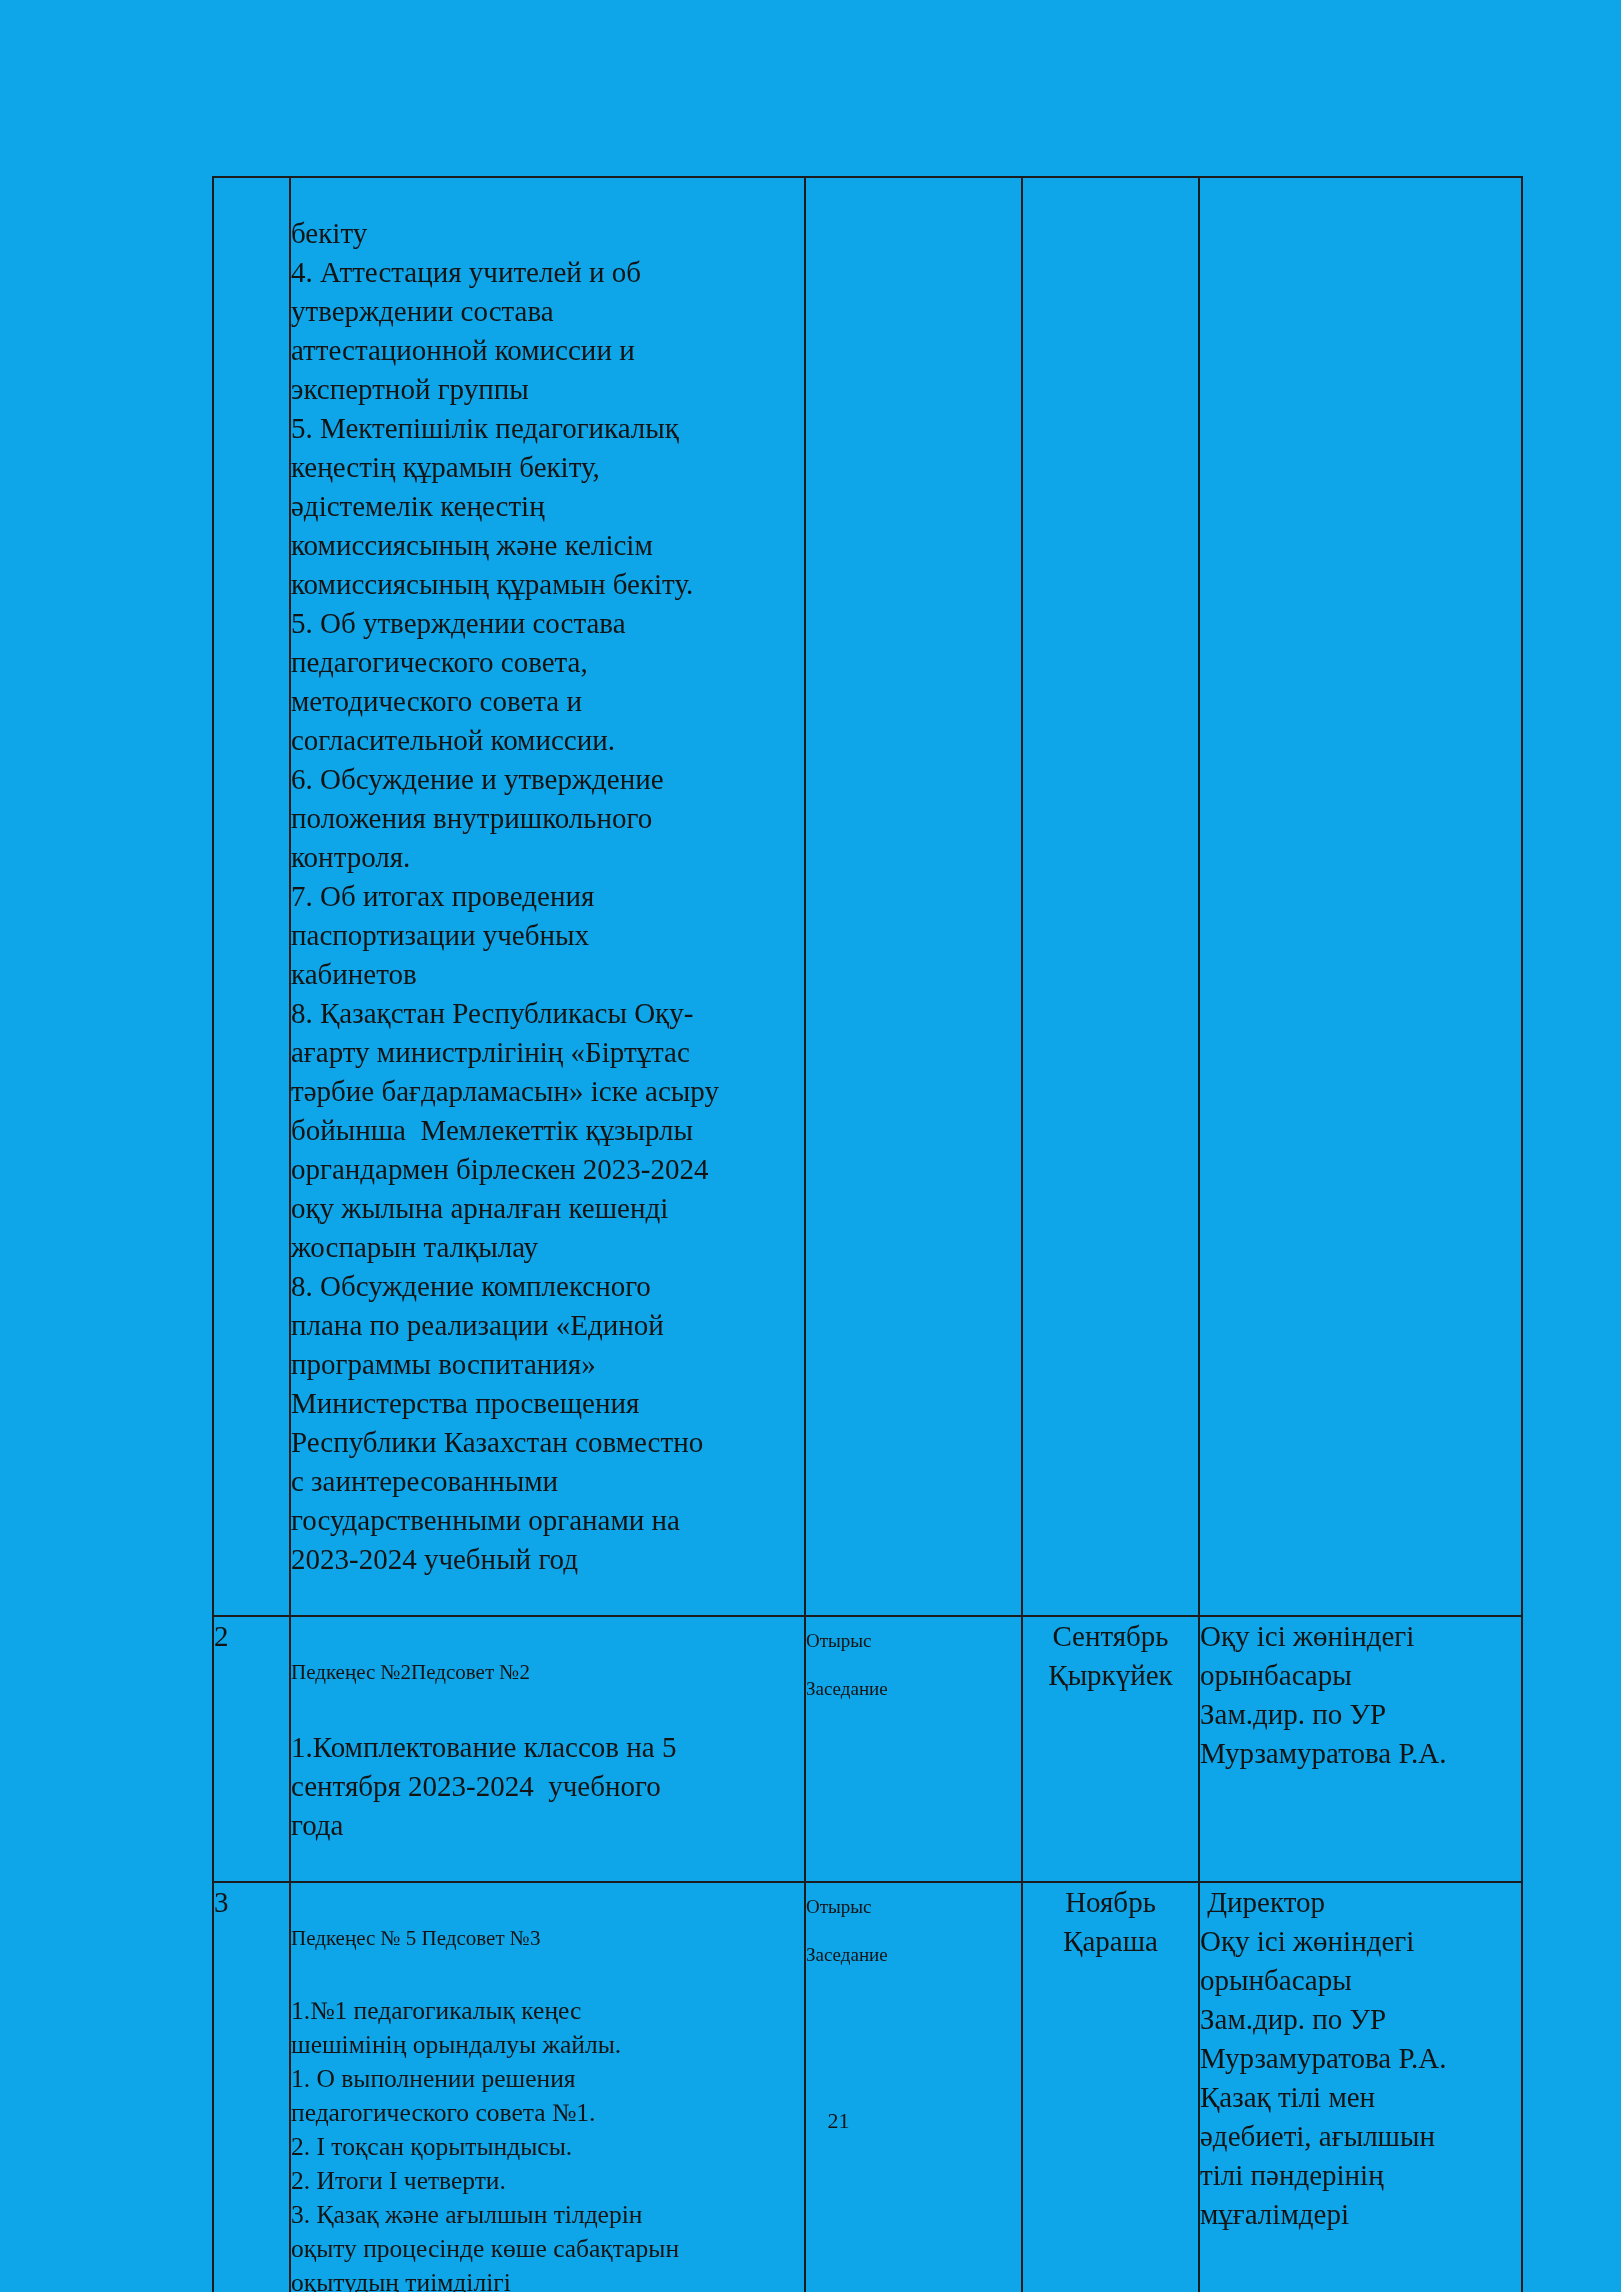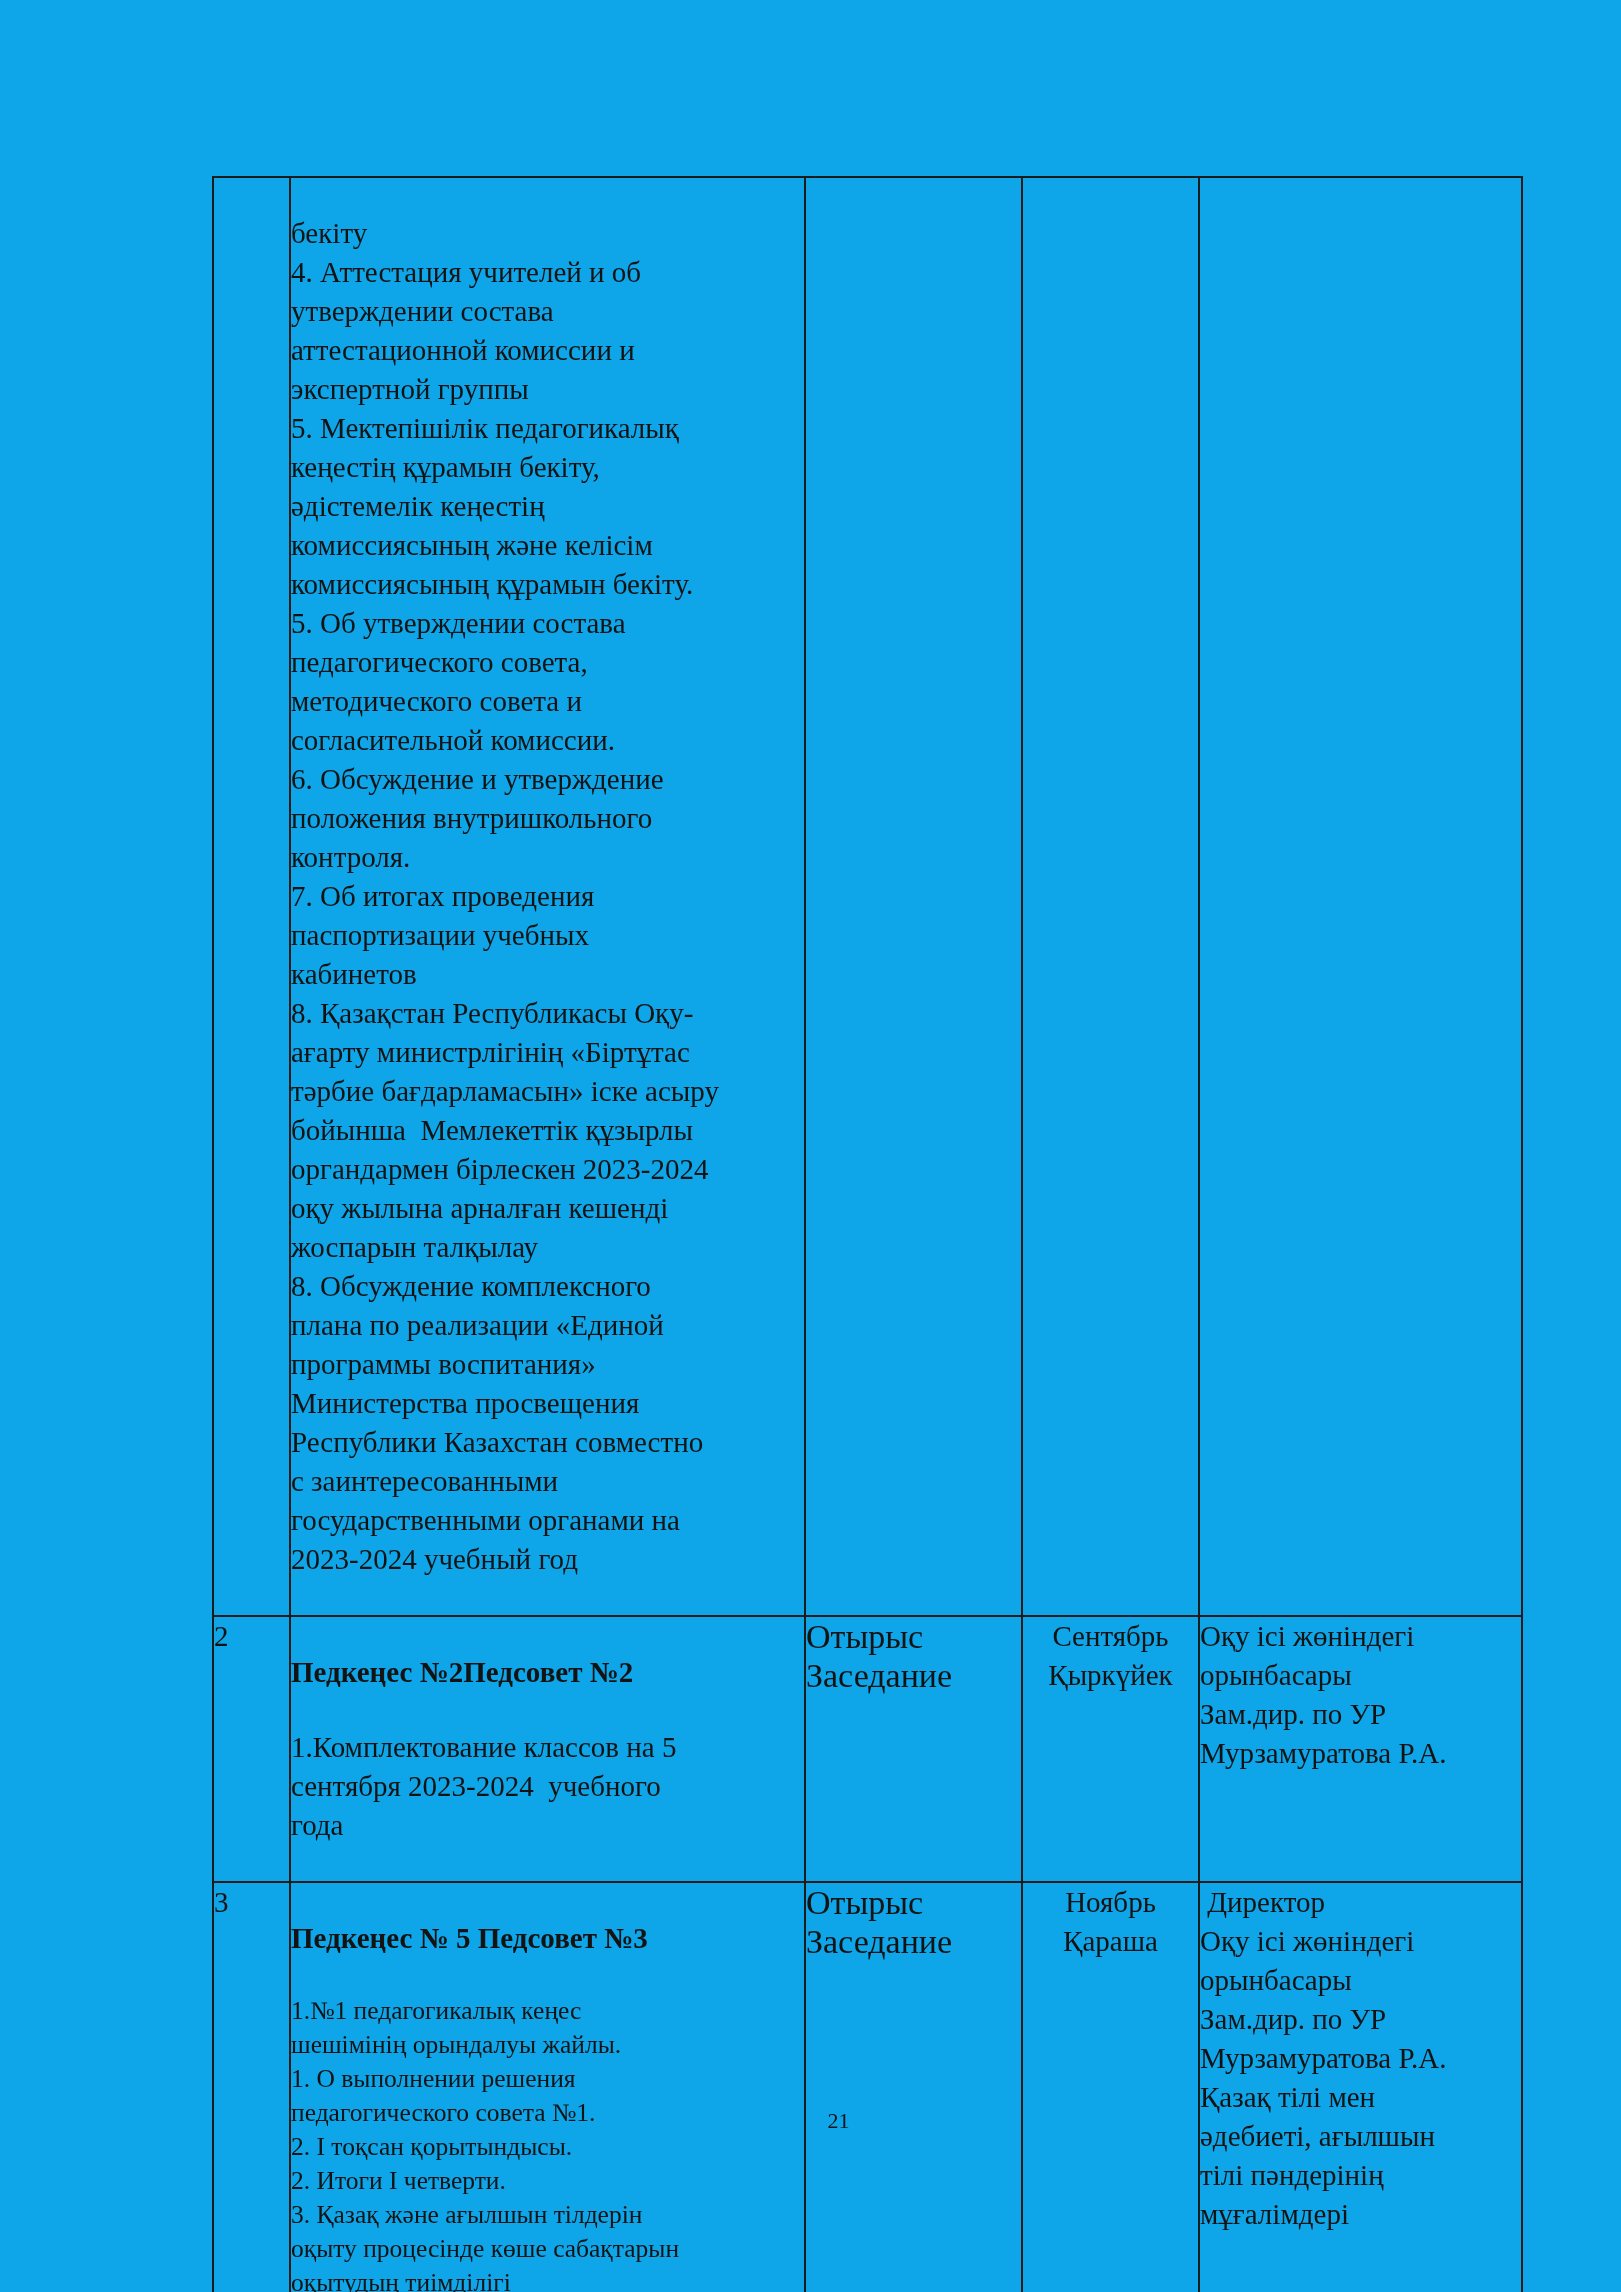--- a/index.html
+++ b/index.html
@@ -31,25 +31,25 @@
     white-space: pre-wrap;
     overflow: hidden;
     word-wrap: break-word;
   }
   tr.row-1 td { height: 1382px; }
   tr.row-2 td { height: 160px; }
   tr.row-3 td { height: 363px; }
 
   .big   { font-size: 29px; line-height: 39px; }
   .small { font-size: 25.5px; line-height: 34px; }
-  .title { font-weight: bold; font-size: 29px; line-height: 39px; }
+  .title { font-weight: normal; font-size: 21px; line-height: 39px; }
 
   td.c-num   { font-size: 29px; line-height: 39px; padding: 2px 3.9px 0 17.6px; }
   td.c-topic { padding: 2px 11.8px 0 15.7px; }
-  td.c-form  { font-size: 34px; line-height: 39px; padding: 2px 5.9px 0 15.7px; }
+  td.c-form  { font-size: 19px; line-height: 48px; padding: 2px 5.9px 0 15.7px; }
   td.c-date  { font-size: 29px; line-height: 39px; padding: 2px 5.9px 0 15.7px; text-align: center; }
   td.c-resp  { font-size: 29px; line-height: 39px; padding: 2px 3.9px 0 11.8px; }
 
   .page-number {
     position: absolute;
     top: 2101px;
     left: 214px;
     width: 1249px;
     text-align: center;
     font-size: 22px;

